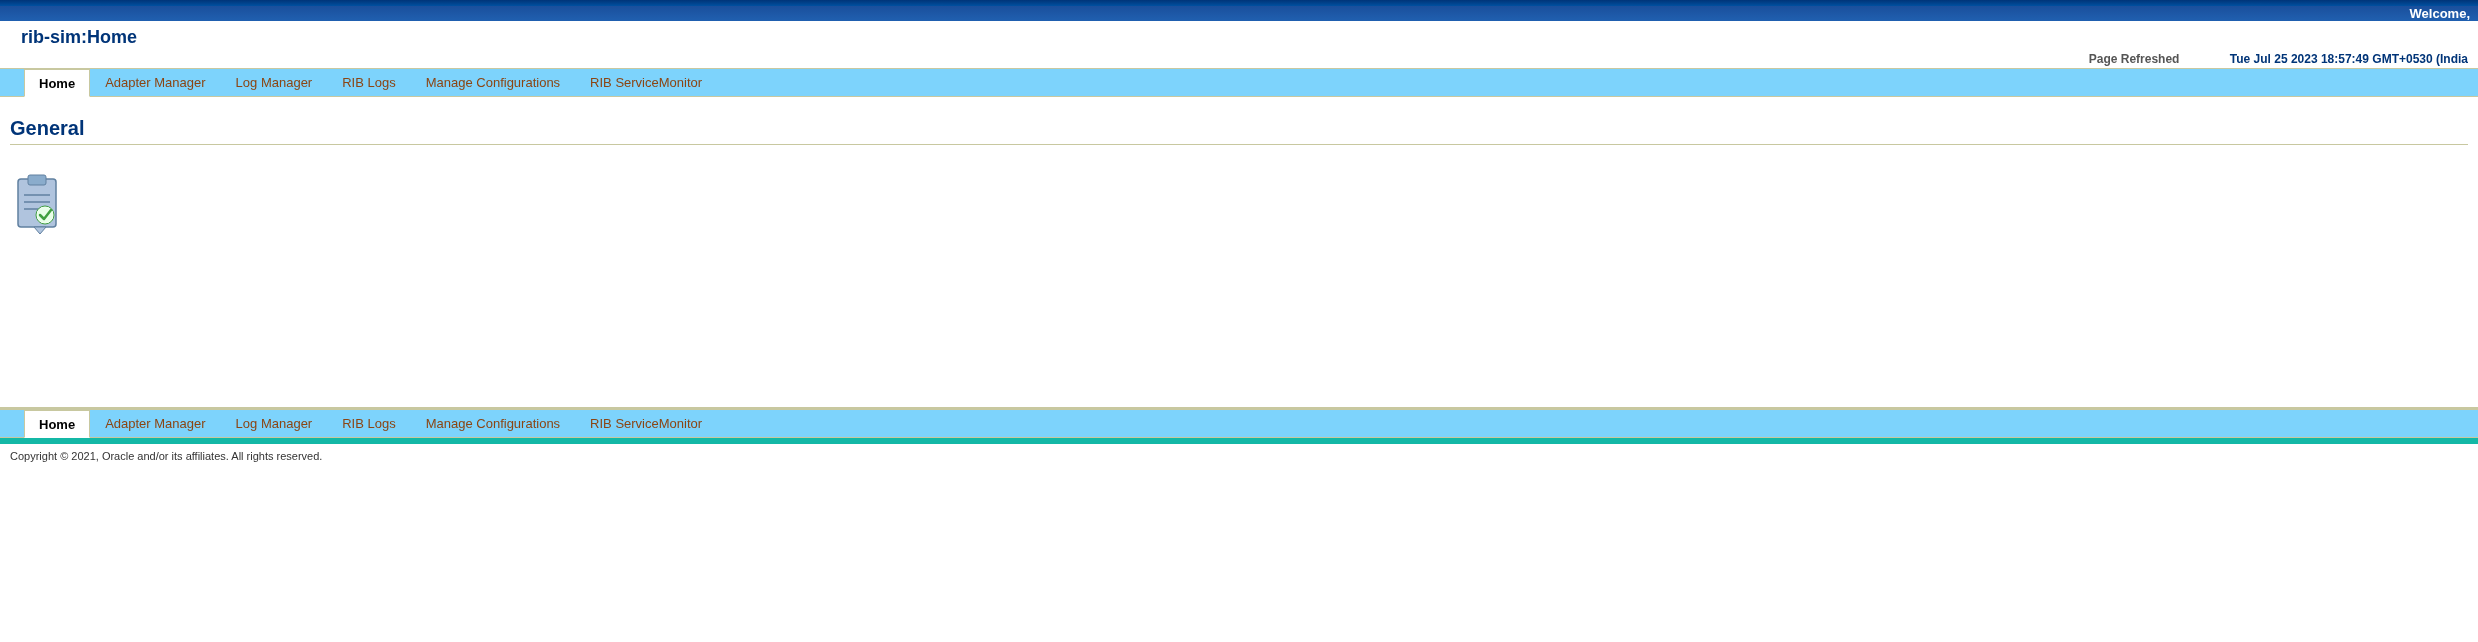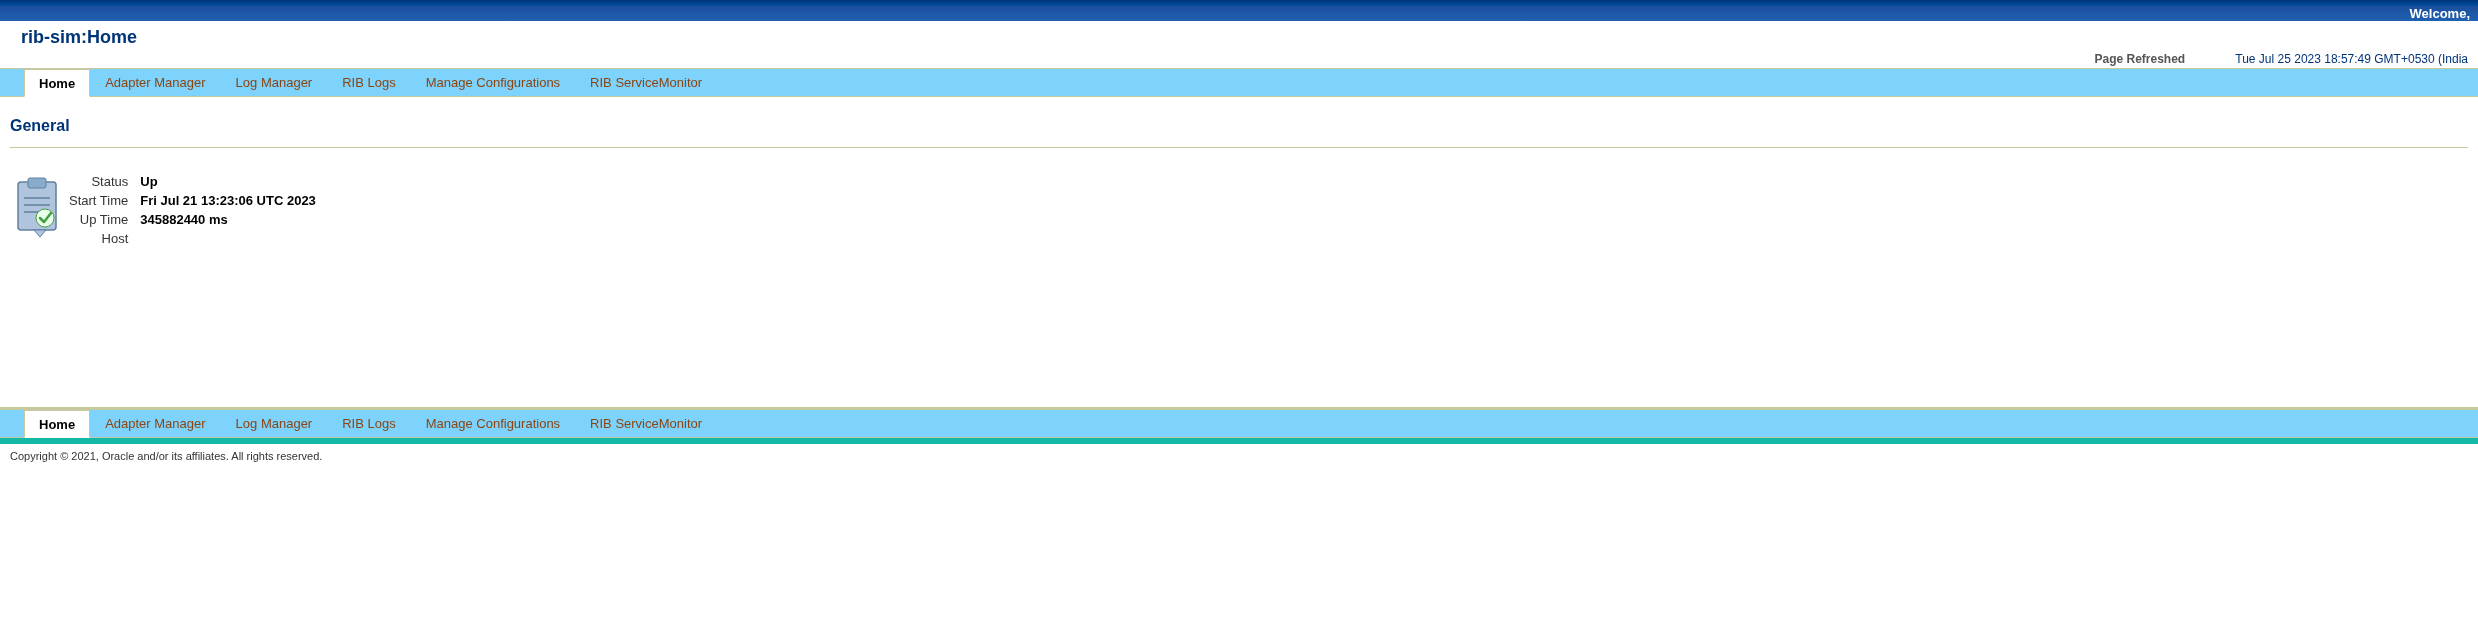--- a/index.html
+++ b/index.html
@@ -77,24 +77,24 @@
 
     
     .main-content {
       padding: 20px 10px;
       min-height: 300px;
     }
 
     
     .section-title {
       color: #003478;
-      font-size: 16px;
+      font-size: 20px;
       font-weight: bold;
       border-bottom: 1px solid #c8c8a0;
-      padding-bottom: 12px;
+      padding-bottom: 4px;
       margin-bottom: 14px;
     }
 
     
     .status-area {
       display: flex;
       align-items: flex-start;
       padding: 10px 0;
     }
 
@@ -142,21 +142,21 @@
 <body>
 
 <div class="top-bar"></div>
 
 <div class="welcome-bar">
   <span>Welcome,</span>
 </div>
 
 <div class="page-title">rib-sim:Home</div>
 
-<div class="page-refreshed"><span style="color: rgb(85, 85, 85);">Page Refreshed</span><span style="color: rgb(0, 52, 120); font-weight: normal;"> Tue Jul 25 2023 18:57:49 GMT+0530 (India</span></div>
+<div class="page-refreshed"><span style="color: rgb(85, 85, 85);">Page Refreshed</span><span style="color: rgb(0, 52, 120); font-weight: bold;"> Tue Jul 25 2023 18:57:49 GMT+0530 (India</span></div>
 
 <nav class="nav-bar">
   <div class="nav-tab-spacer"></div>
   <a class="nav-tab active" href="#">
     <span>Home</span>
   </a>
   <a class="nav-tab" href="#">
     <span>Adapter Manager</span>
   </a>
   <a class="nav-tab" href="#">
@@ -190,40 +190,20 @@
         <line x1="14" y1="40" x2="30" y2="40" stroke="#6080a0" stroke-width="1.5"></line>
 
         <circle cx="35" cy="46" r="9" fill="white" stroke="#40a040" stroke-width="1"></circle>
         <circle cx="35" cy="46" r="8" fill="#e8ffe8"></circle>
         <polyline points="30,46 34,50 41,41" fill="none" stroke="#40a040" stroke-width="2.5" stroke-linecap="round" stroke-linejoin="round"></polyline>
 
         <polygon points="24,58 30,65 36,58" fill="#b0c4de" stroke="#6080a0" stroke-width="1"></polygon>
       </svg>
     </div>
 
-    <table class="status-table">
-      <tbody>
-          <tr>
-        <td>Status</td>
-        <td class="status-up">Up</td>
-      </tr>
-      <tr>
-        <td>Start Time</td>
-        <td>Fri Jul 21 13:23:06 UTC 2023</td>
-      </tr>
-      <tr>
-        <td>Up Time</td>
-        <td>345882440 ms</td>
-      </tr>
-      <tr>
-        <td>Host</td>
-        <td></td>
-      </tr>
-    </tbody>
-      </table>
   </div>
 </div>
 
 <div class="footer-nav">
   <nav class="nav-bar">
     <div class="nav-tab-spacer"></div>
     <a class="nav-tab active" href="#">
       <span>Home</span>
     </a>
     <a class="nav-tab" href="#">

